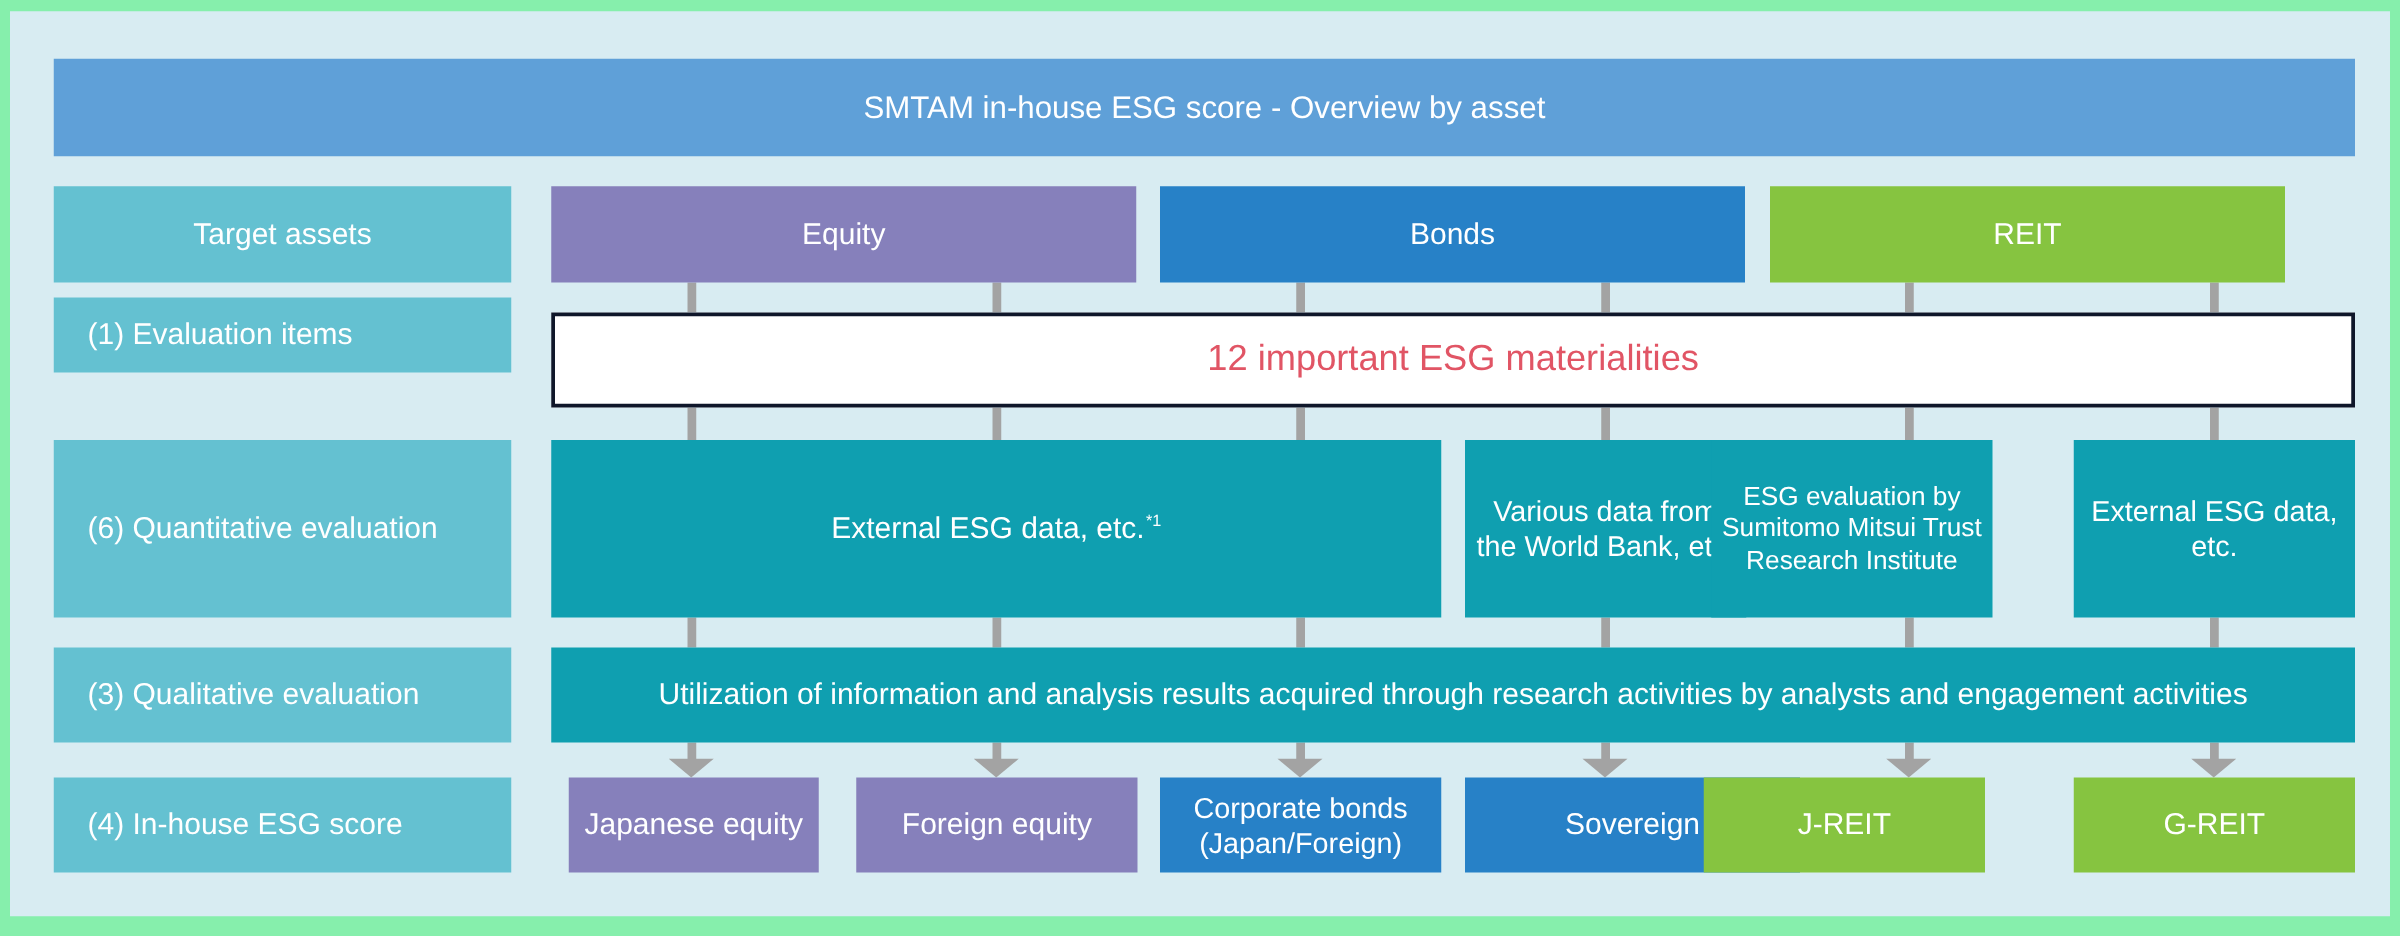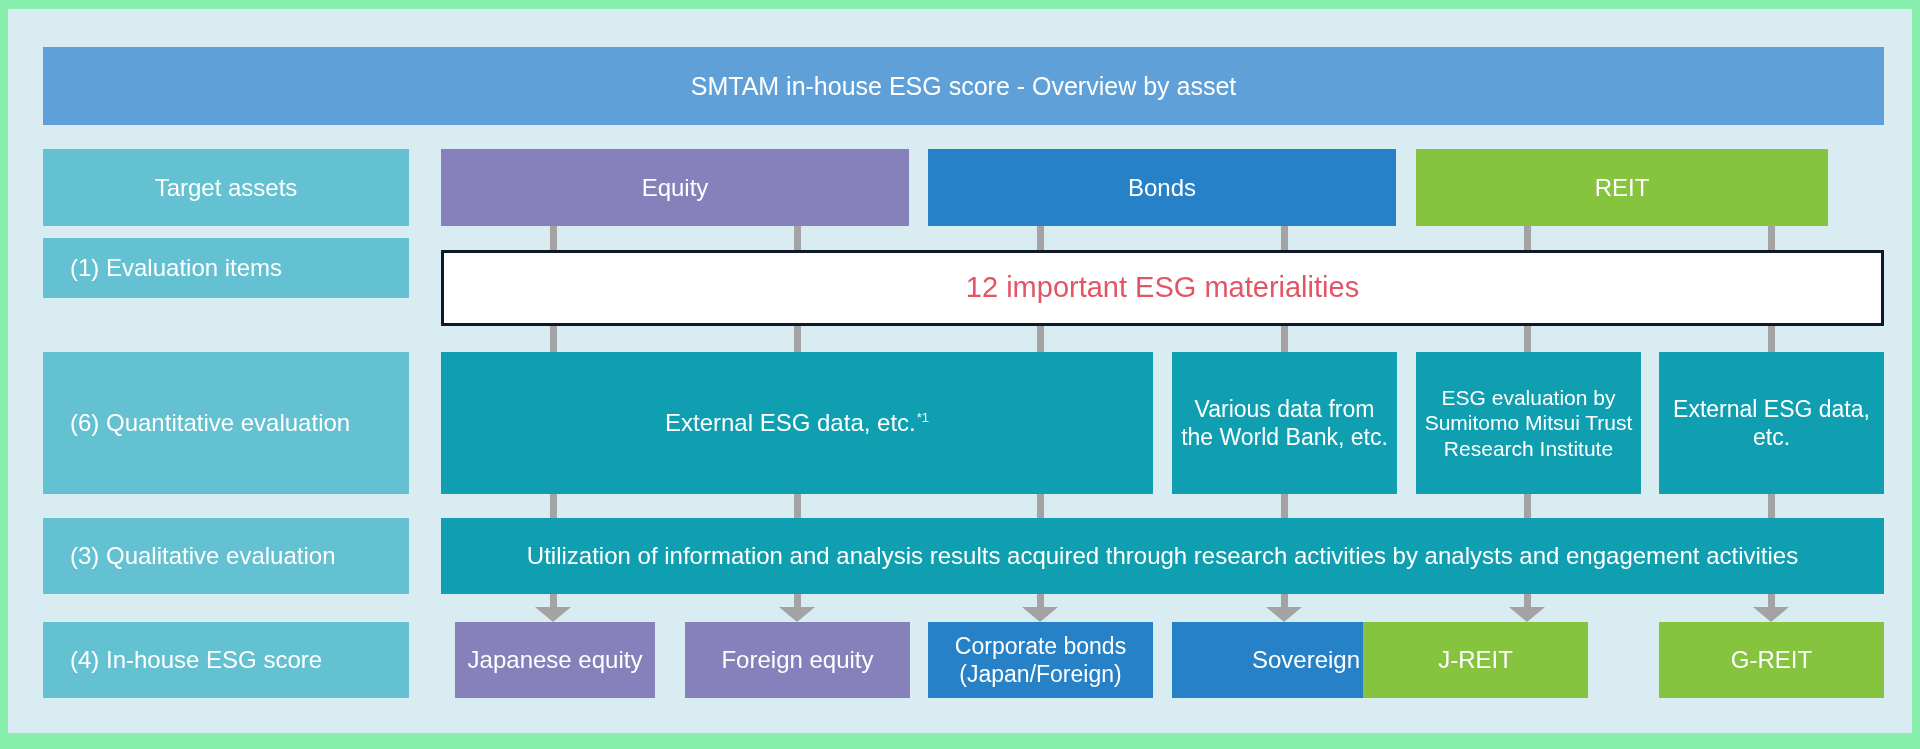--- a/index.html
+++ b/index.html
@@ -115,21 +115,21 @@
   <div class="box materialities">
     <span>12 important ESG materialities</span>
   </div>
 
   <div class="box teal r-quant" style="left:441px;width:712px">
     <span><span>External ESG data, etc.</span><span class="sup">*1</span></span>
   </div>
   <div class="box teal small r-quant" style="left:1172px;width:225px">
     <span>Various data from the World Bank, etc.</span>
   </div>
-  <div class="box teal smaller r-quant" style="left:1416px;width:225px">
+  <div class="box teal smaller r-quant" style="left:1369px;width:225px">
     <span>ESG evaluation by Sumitomo Mitsui Trust Research Institute</span>
   </div>
   <div class="box teal small r-quant" style="left:1659px;width:225px">
     <span>External ESG data, etc.</span>
   </div>
 
   <div class="box teal r-qual" style="left:441px;width:1443px">
     <span>Utilization of information and analysis results acquired through research activities by analysts and engagement activities</span>
   </div>
 

